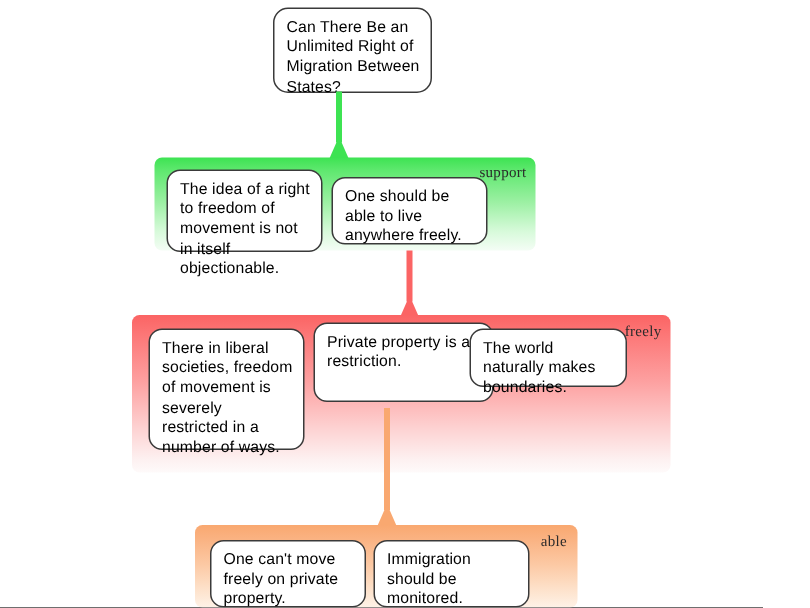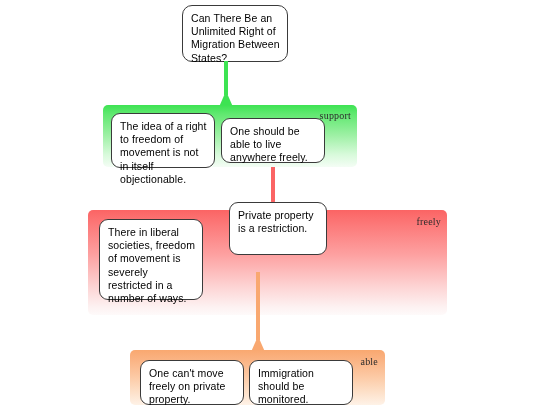--- a/index.html
+++ b/index.html
@@ -74,21 +74,22 @@
   <div class="conn" style="left:266px;top:167px;width:14px;height:46px;">
     <div class="stem" style="top:0;width:4px;height:34px;background:#fb6464;"></div>
     <div class="flare" style="top:30px;border-left-width:7px;border-right-width:7px;
          border-bottom-width:16px;border-color:transparent transparent #fb6464 transparent;"></div>
   </div>
 
   <div class="band oppose" style="left:88px;top:210px;width:359px;height:105px;">
     <div class="band-label" style="right:6px;top:6px;">freely</div>
   </div>
   <div class="card" style="left:99px;top:219px;width:104px;height:81px;">There in liberal societies, freedom of movement is severely restricted in a number of ways.</div>
-  <div class="card" style="left:209px;top:202px;width:98px;height:53px;margin-left:20px;">Private property is a restriction.</div>
+  <div class="card" style="left:209px;top:215px;width:120px;height:53px;">Private property is a restriction.</div>
+  <div class="card" style="left:313px;top:219px;width:105px;height:39px;">The world naturally makes boundaries.</div>
 
   <div class="conn" style="left:251px;top:272px;width:14px;height:82px;">
     <div class="stem" style="top:0;width:4px;height:68px;background:#f9a870;"></div>
     <div class="flare" style="top:64px;border-left-width:7px;border-right-width:7px;
          border-bottom-width:16px;border-color:transparent transparent #f9a870 transparent;"></div>
   </div>
 
   <div class="band rebut" style="left:130px;top:350px;width:255px;height:55px;">
     <div class="band-label" style="right:7px;top:6px;">able</div>
   </div>

